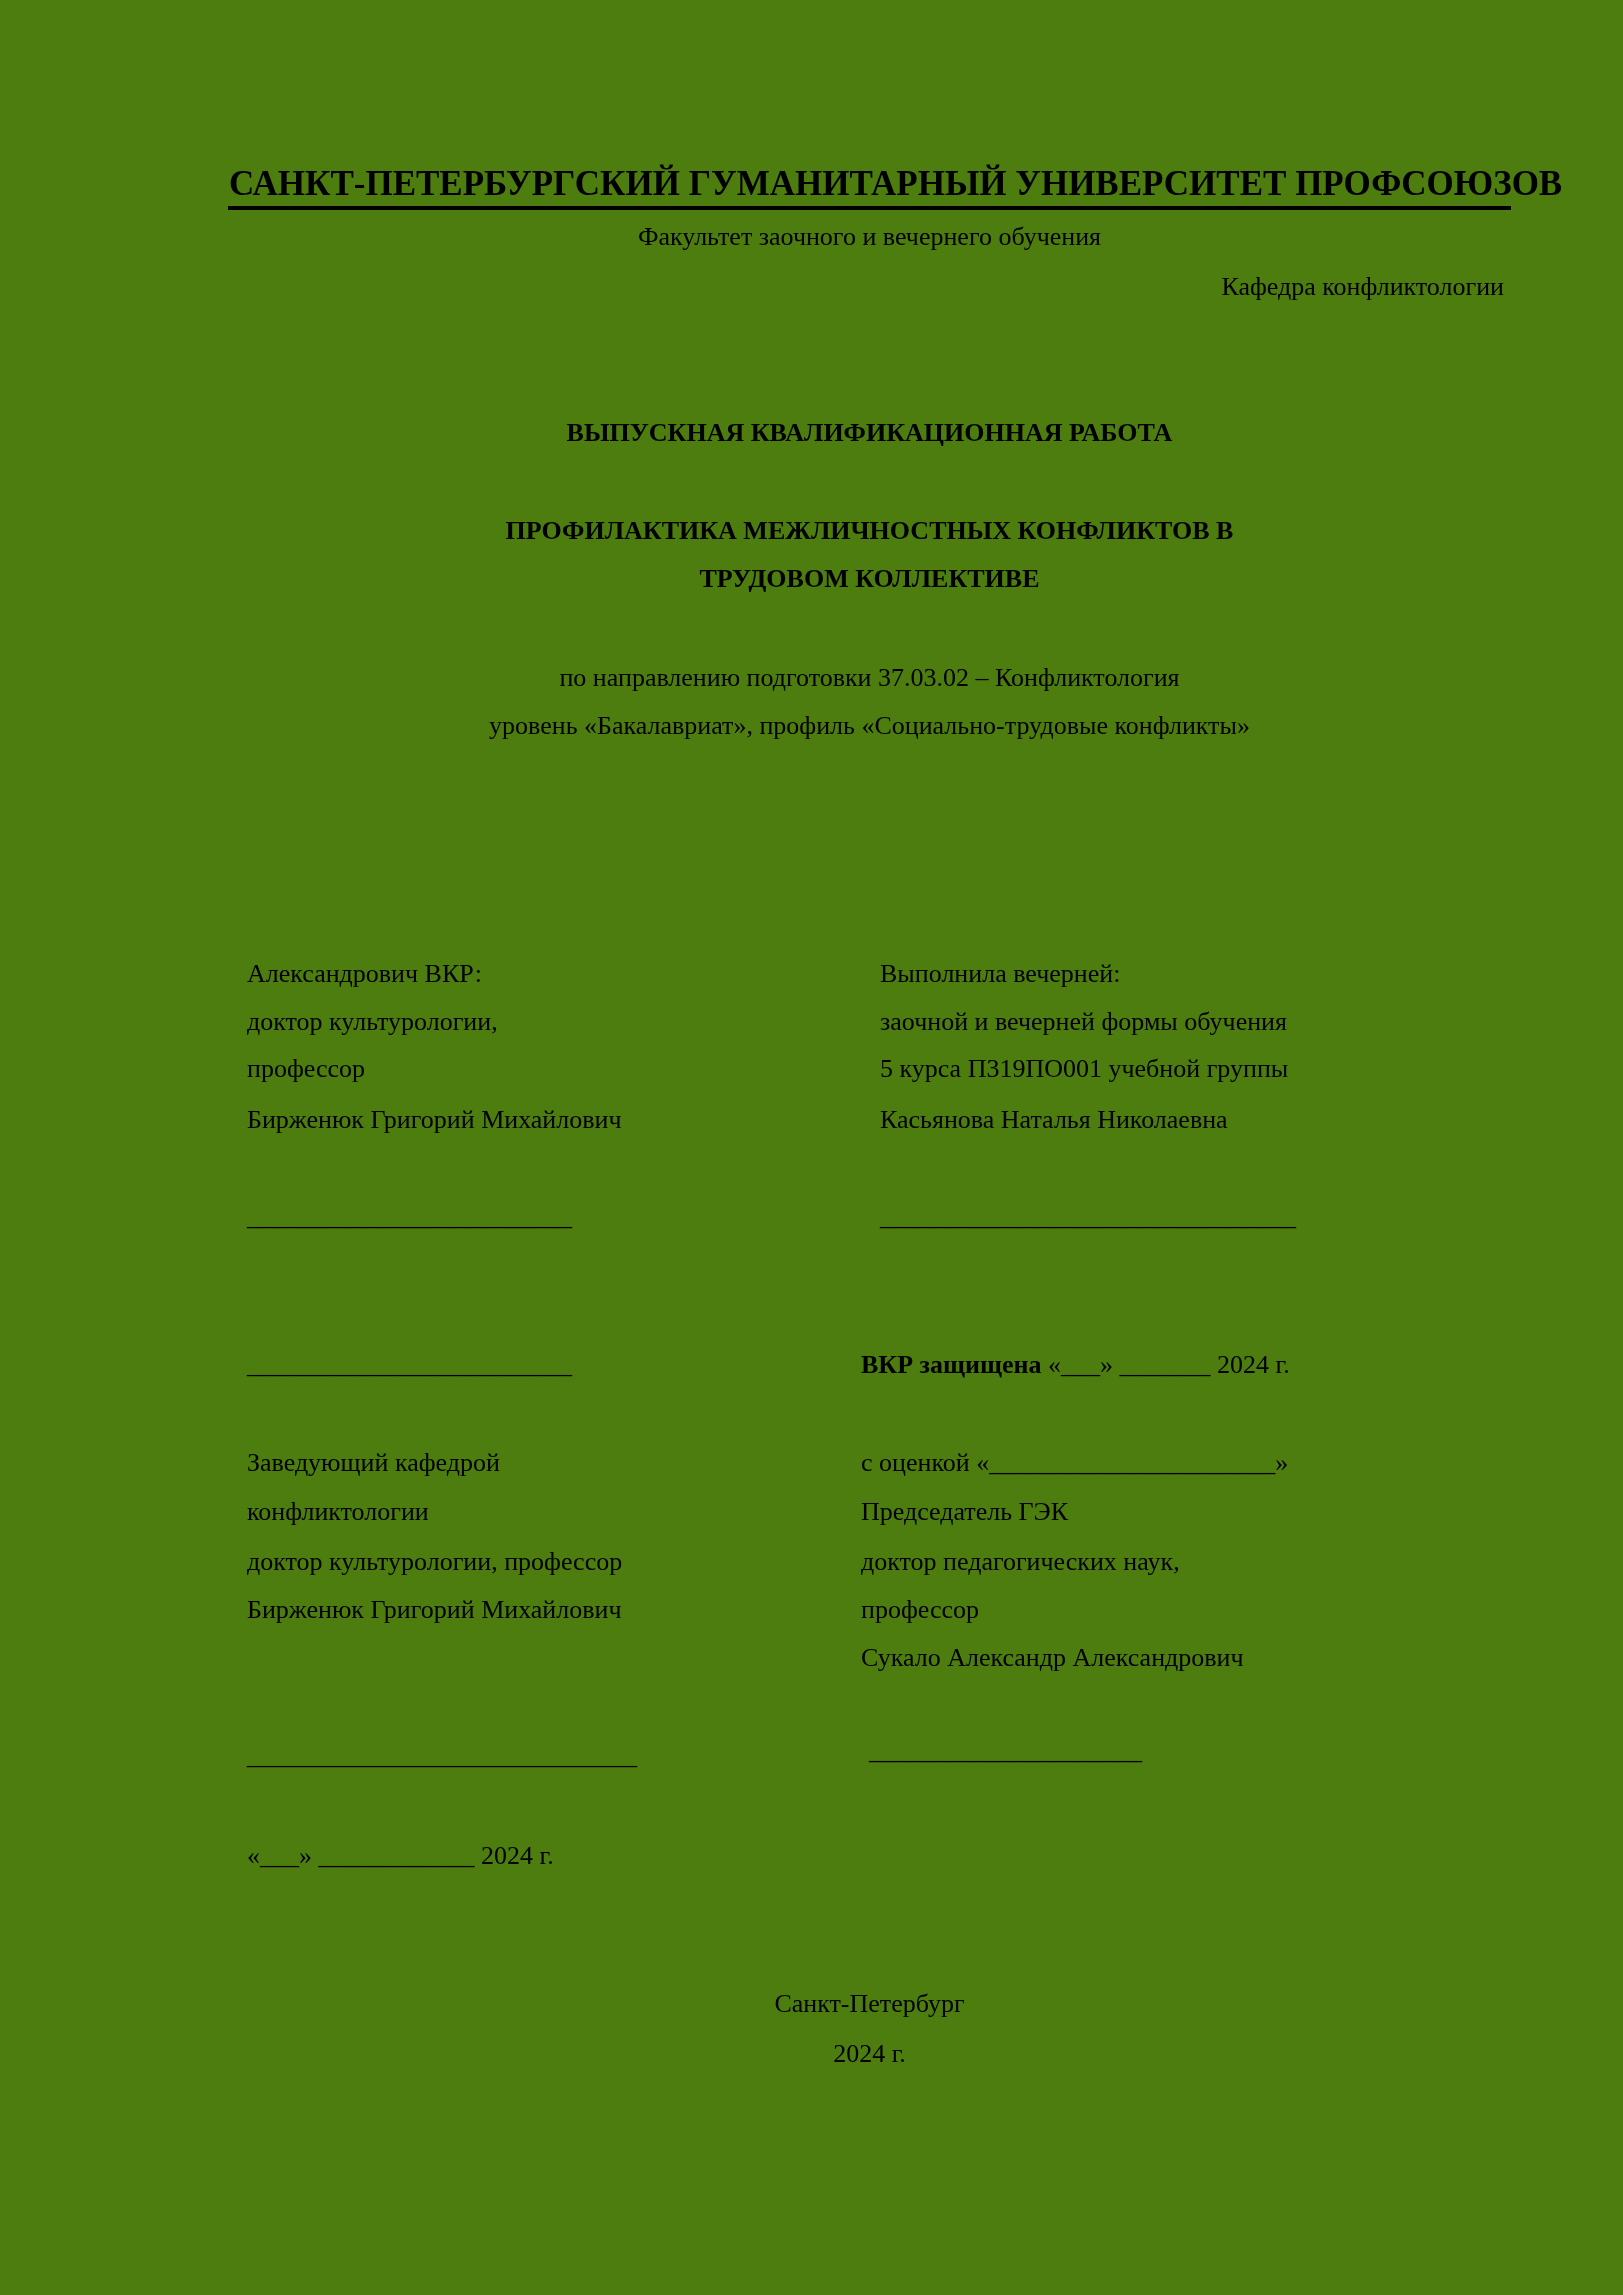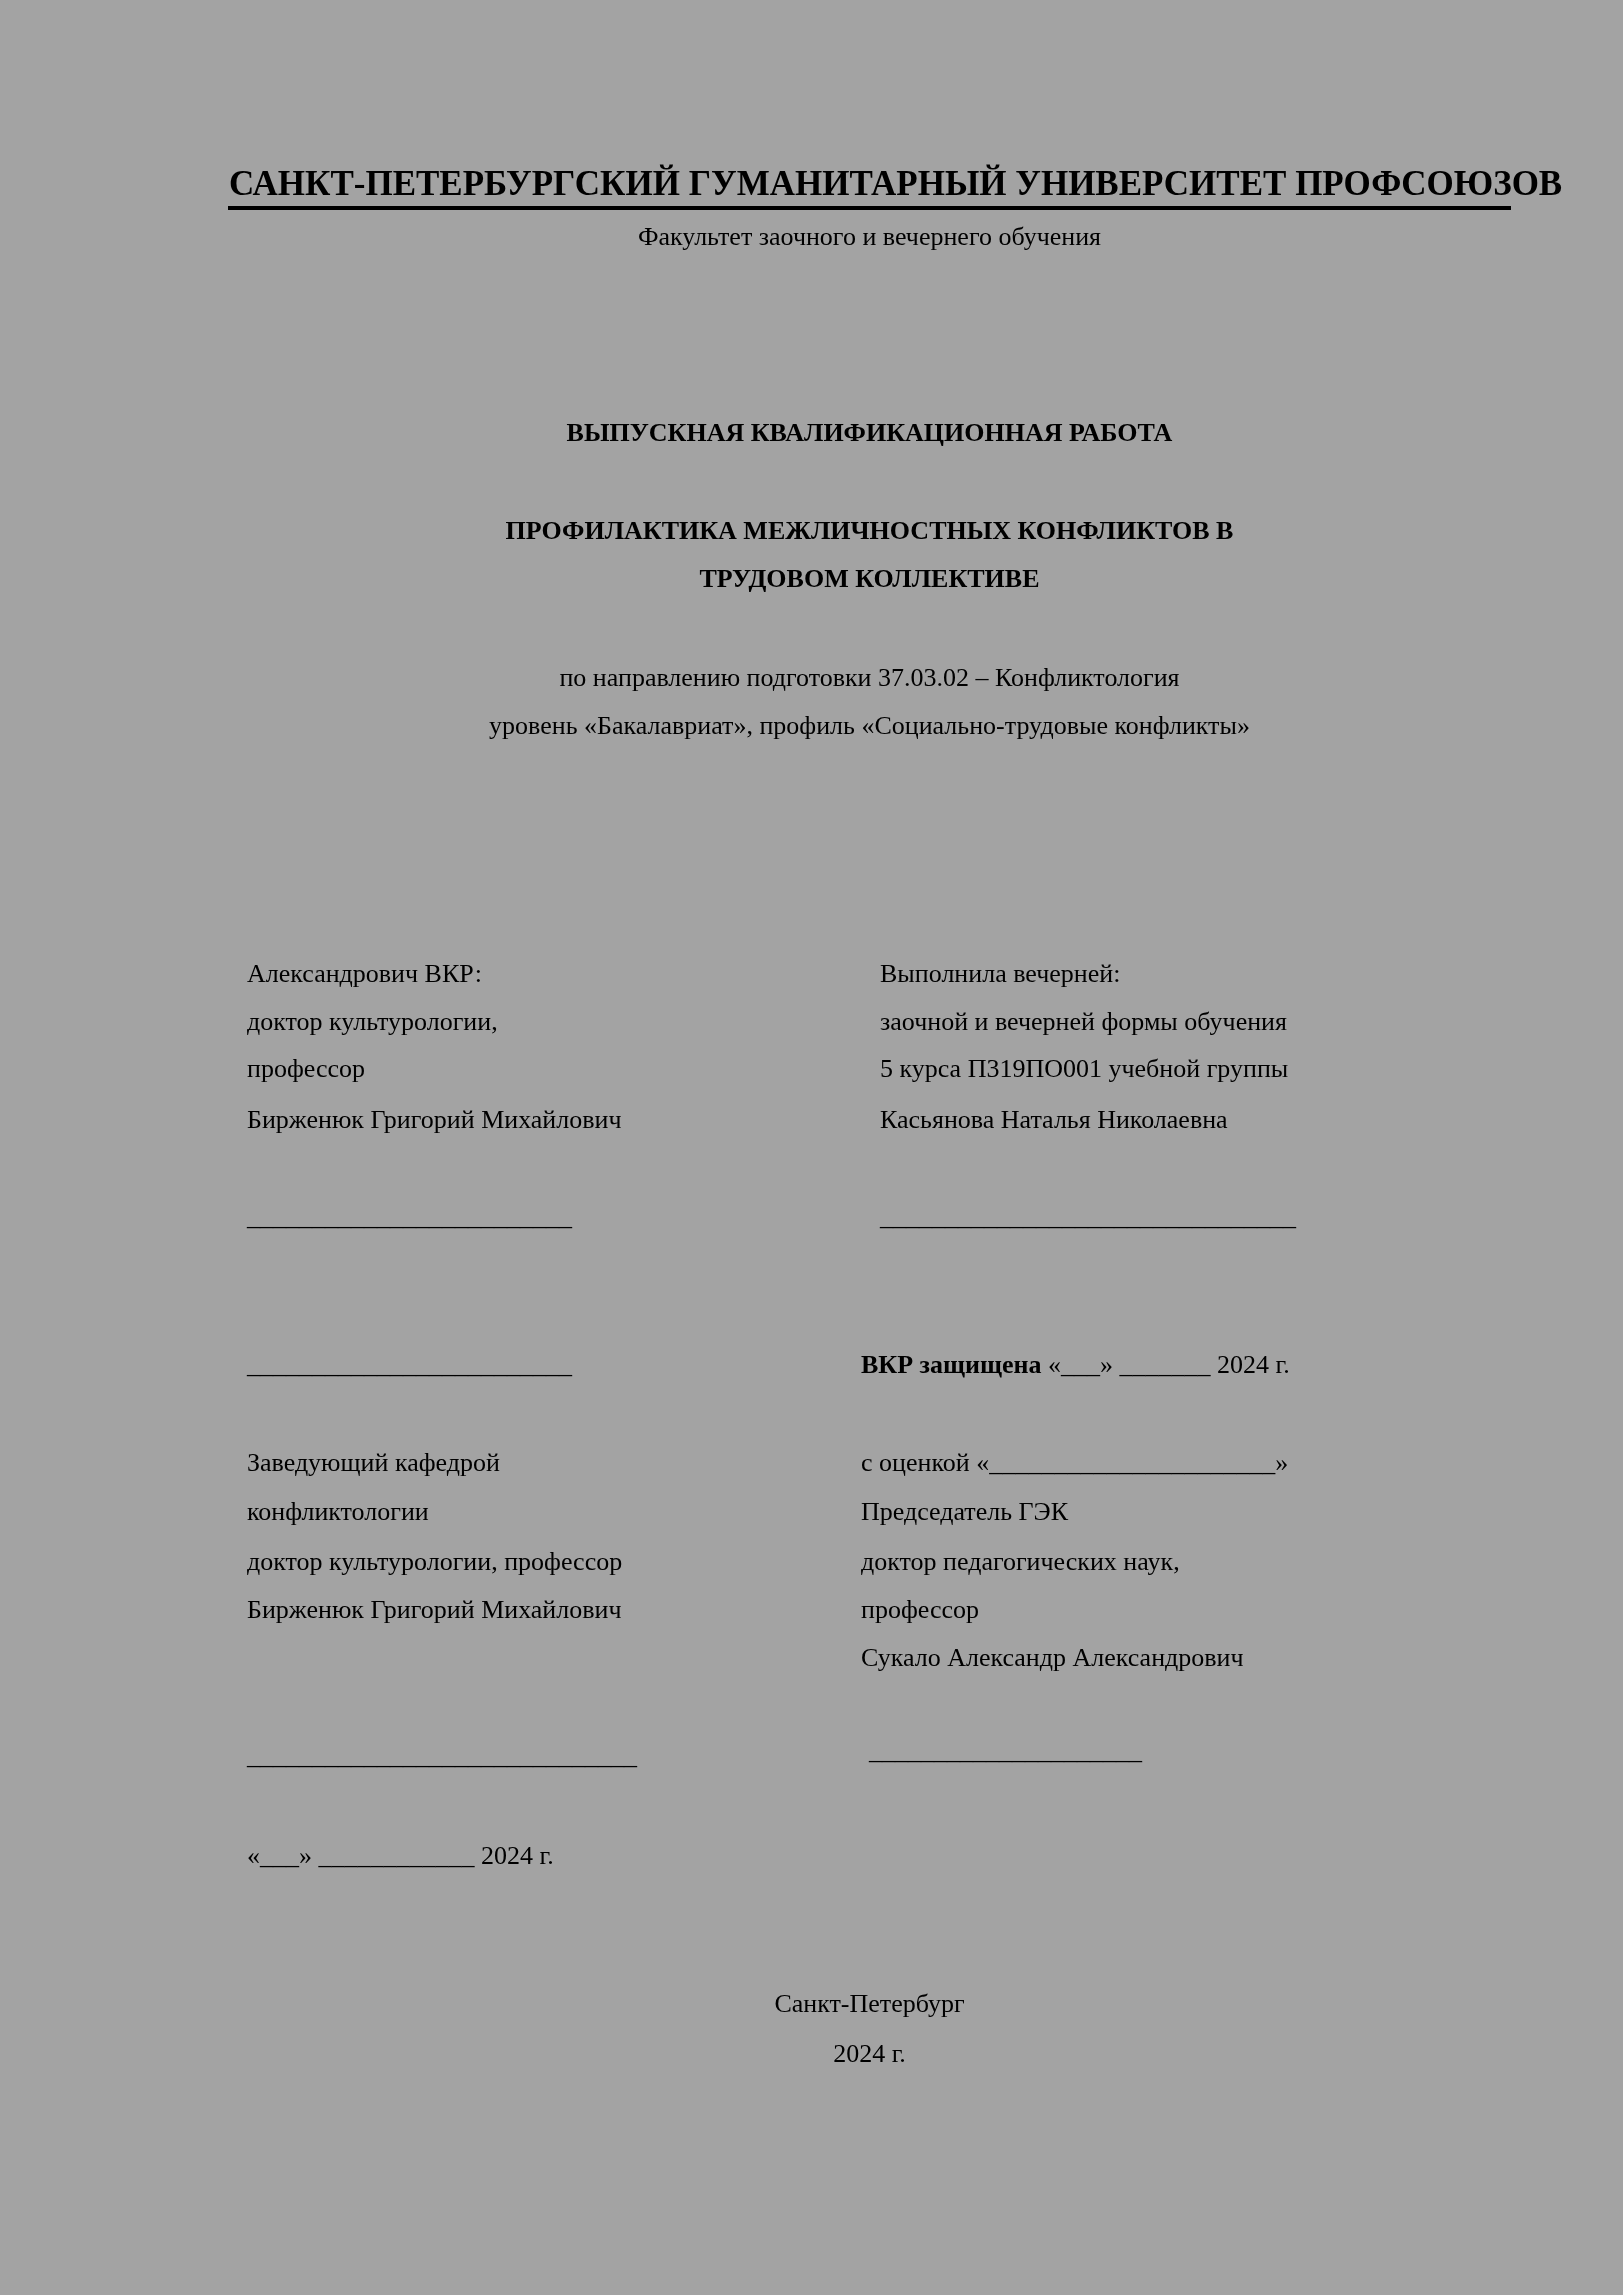--- a/index.html
+++ b/index.html
@@ -1,35 +1,36 @@
 <!DOCTYPE html>
 <html style="font-size:12.6px"><head>
 <meta charset="utf-8">
 <style>
   html, body { margin: 0; padding: 0; background: #ffffff; }
   body { width: 1623px; height: 2295px; position: relative; overflow: hidden; }
-  .page { position: absolute; left: 0; top: 0; width: 1623px; height: 2295px; background: #a3a3a3; color: #000000;
+  .page { position: absolute; left: 0; top: 0; width: 1623px; height: 2295px; background: #4d7c0f; color: #000000;
           font-family: "Liberation Serif", "DejaVu Serif", serif; }
   .ln { position: absolute; white-space: pre; font-size: 26px; line-height: 38px; color: #000; }
   .c { left: 229px; width: 1281px; text-align: center; }
   .bold { font-weight: bold; }
   .hdr { font-size: 35px; line-height: 35px; font-weight: bold; }
   .rule { position: absolute; left: 228px; width: 1283px; top: 206px; height: 3.9px; background: #000; }
   .L { left: 247px; }
   .R { left: 880px; }
   .R2 { left: 861px; }
 </style>
 </head>
 <body>
 
 <div class="page">
 
   <div class="ln c hdr" style="top:166px;">САНКТ-ПЕТЕРБУРГСКИЙ ГУМАНИТАРНЫЙ УНИВЕРСИТЕТ ПРОФСОЮЗОВ</div>
   <div class="rule"></div>
   <div class="ln c" style="top:218px;">Факультет заочного и вечернего обучения</div>
+  <div class="ln" style="top:268px; right:119px; text-align:right;">Кафедра конфликтологии</div>
 
   <div class="ln c bold" style="top:414px;">ВЫПУСКНАЯ КВАЛИФИКАЦИОННАЯ РАБОТА</div>
   <div class="ln c bold" style="top:512px;">ПРОФИЛАКТИКА МЕЖЛИЧНОСТНЫХ КОНФЛИКТОВ В</div>
   <div class="ln c bold" style="top:560px;">ТРУДОВОМ КОЛЛЕКТИВЕ</div>
 
   <div class="ln c" style="top:659px;">по направлению подготовки 37.03.02 – Конфликтология</div>
   <div class="ln c" style="top:707px;">уровень «Бакалавриат», профиль «Социально-трудовые конфликты»</div>
 
   <div>
     <div class="ln L" style="top:955px;">Александрович ВКР:</div>

